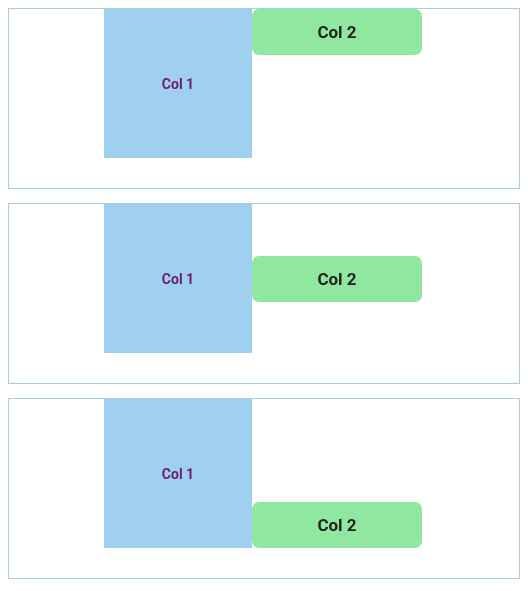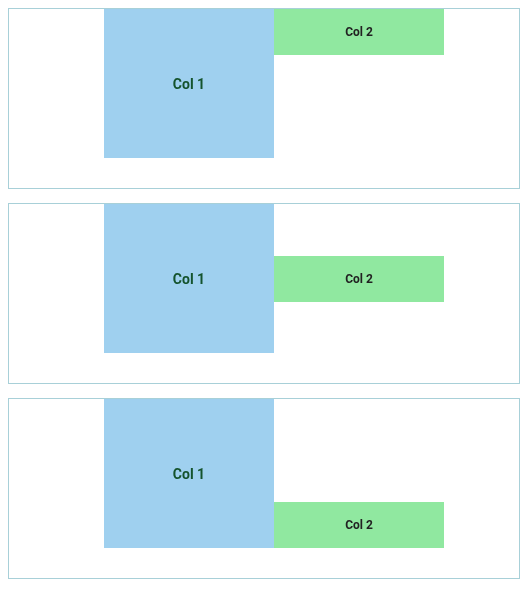--- a/index.html
+++ b/index.html
@@ -19,40 +19,41 @@
       position: absolute;
       left: 95px;
       top: 0;
       display: flex;
       width: 340px;
     }
     .align-start { align-items: flex-start; }
     .align-center { align-items: center; }
     .align-end { align-items: flex-end; }
     .col1 {
-      width: 170px;
+      width: 148px;
       height: 149px;
       background: #9fd0ef;
       display: flex;
       align-items: center;
       justify-content: center;
       font-weight: 700;
       font-size: 14px;
-      color: #14532d;
+      color: #701a75;
     }
     .col2 {
       width: 170px;
       height: 46px;
       background: #90e8a0;
       display: flex;
       align-items: center;
       justify-content: center;
       font-weight: 700;
-      font-size: 12px;
+      font-size: 17px;
       color: #222;
+      border-radius: 7px;
     }
   </style>
 </head>
 <body>
 
 <div class="example">
   <div class="flex-row align-start">
     <div class="col1">Col 1</div>
     <div class="col2">Col 2</div>
   </div>

